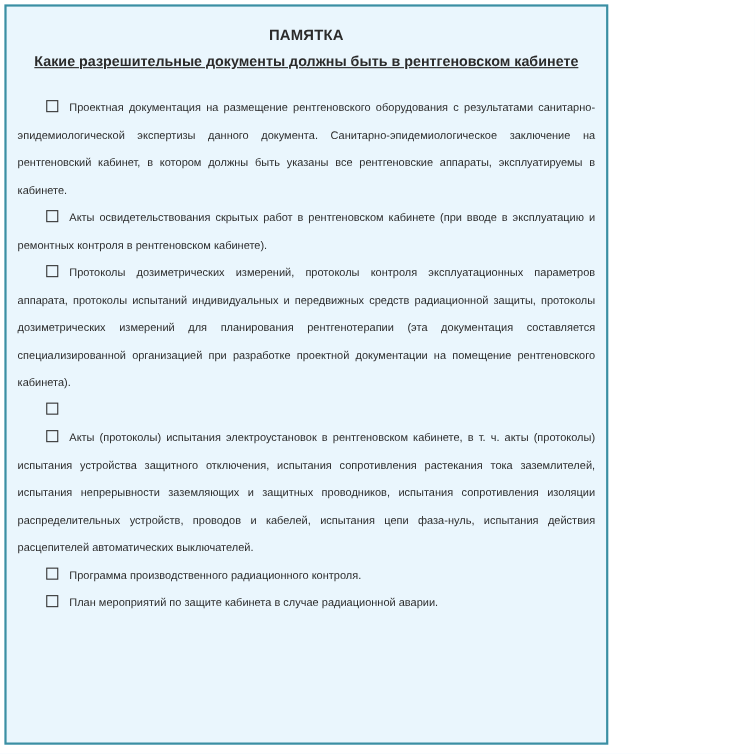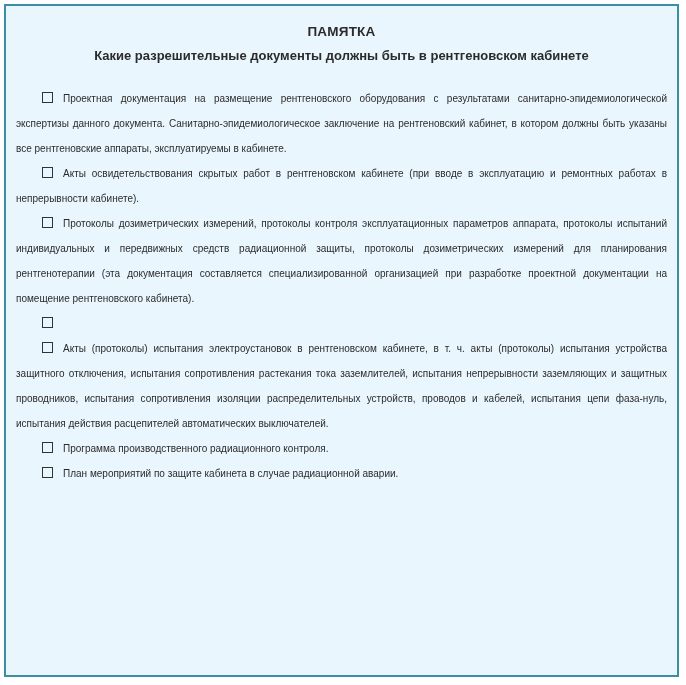--- a/index.html
+++ b/index.html
@@ -10,21 +10,21 @@
     body {
       width: 686px;
       height: 685px;
       position: relative;
       overflow: hidden;
     }
     .memo-box {
       position: absolute;
       left: 4px;
       top: 4px;
-      width: 675px;
+      width: 549px;
       height: 673px;
       box-sizing: border-box;
       border: 2px solid #3b8fa3;
       background: #eaf6fd;
       font-family: "Liberation Sans", sans-serif;
       color: #2b2b2b;
       padding-left: 40px;
     }
     .memo-title {
       position: absolute;
@@ -37,20 +37,21 @@
       letter-spacing: 0.2px;
     }
     .memo-subtitle {
       position: absolute;
       top: 42px;
       left: 0;
       right: 0;
       text-align: center;
       font-weight: bold;
       font-size: 13px;
+      text-decoration: underline;
     }
     .memo-list {
       position: absolute;
       top: 80px;
       left: 10px;
       right: 10px;
       font-size: 10px;
       line-height: 25px;
       text-align: justify;
     }
@@ -74,21 +75,21 @@
   </style>
 </head>
 <body>
 
 <div class="memo-box">
   <div class="memo-title">ПАМЯТКА</div>
   <div class="memo-subtitle">Какие разрешительные документы должны быть в рентгеновском кабинете</div>
 
   <div class="memo-list">
     <p class="memo-item"><span class="checkbox"></span><span>Проектная документация на размещение рентгеновского оборудования с результатами санитарно-эпидемиологической экспертизы данного документа. Санитарно-эпидемиологическое заключение на рентгеновский кабинет, в котором должны быть указаны все рентгеновские аппараты, эксплуатируемы в кабинете.</span></p>
-    <p class="memo-item"><span class="checkbox"></span><span>Акты освидетельствования скрытых работ в рентгеновском кабинете (при вводе в эксплуатацию и ремонтных работах в непрерывности кабинете).</span></p>
+    <p class="memo-item"><span class="checkbox"></span><span>Акты освидетельствования скрытых работ в рентгеновском кабинете (при вводе в эксплуатацию и ремонтных контроля в рентгеновском кабинете).</span></p>
     <p class="memo-item"><span class="checkbox"></span><span>Протоколы дозиметрических измерений, протоколы контроля эксплуатационных параметров аппарата, протоколы испытаний индивидуальных и передвижных средств радиационной защиты, протоколы дозиметрических измерений для планирования рентгенотерапии (эта документация составляется специализированной организацией при разработке проектной документации на помещение рентгеновского кабинета).</span></p>
     <p class="memo-item"><span class="checkbox"></span></p>
     <p class="memo-item"><span class="checkbox"></span><span>Акты (протоколы) испытания электроустановок в рентгеновском кабинете, в т. ч. акты (протоколы) испытания устройства защитного отключения, испытания сопротивления растекания тока заземлителей, испытания непрерывности заземляющих и защитных проводников, испытания сопротивления изоляции распределительных устройств, проводов и кабелей, испытания цепи фаза-нуль, испытания действия расцепителей автоматических выключателей.</span></p>
     <p class="memo-item"><span class="checkbox"></span><span>Программа производственного радиационного контроля.</span></p>
     <p class="memo-item"><span class="checkbox"></span><span>План мероприятий по защите кабинета в случае радиационной аварии.</span></p>
 
   </div>
 </div>
 
 </body></html>

